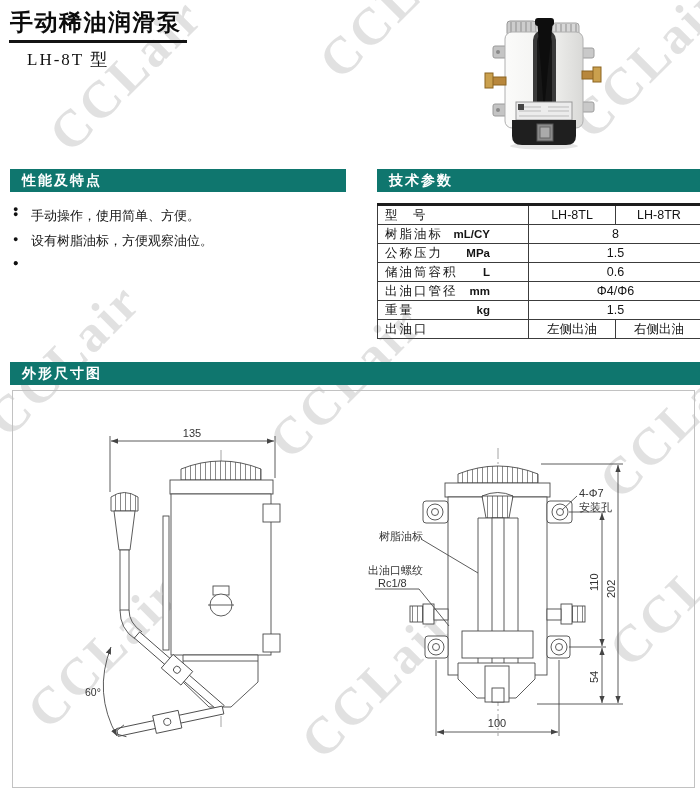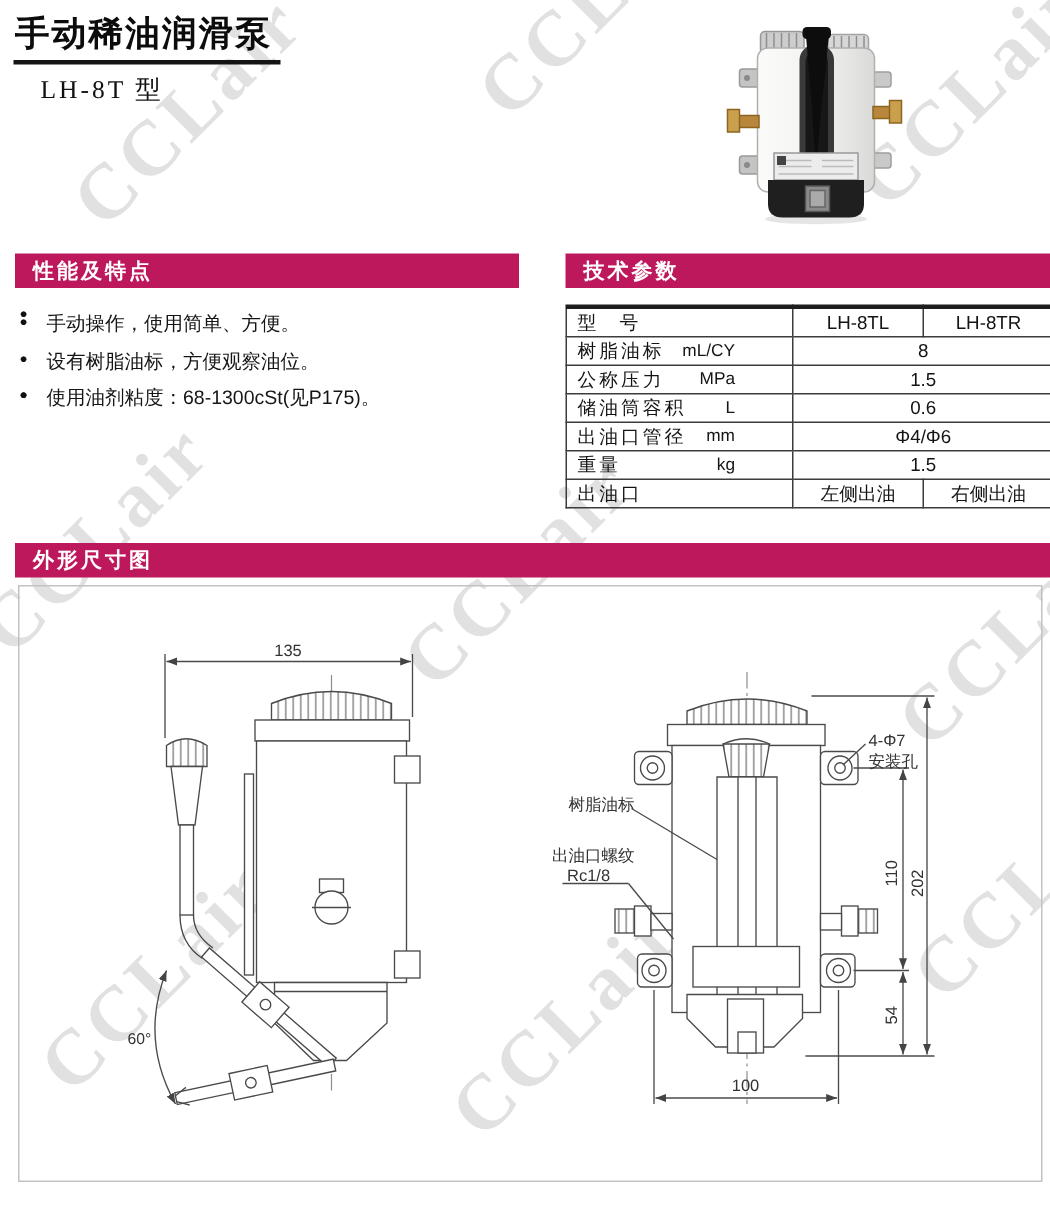--- a/index.html
+++ b/index.html
@@ -21,21 +21,21 @@
   .page-title{
     left:10px;top:7px;font-size:23px;font-weight:bold;letter-spacing:1.5px;color:#0c0c0c;
   }
   .title-rule{left:9px;top:40px;width:178px;height:3px;background:#141414;}
   .model-name{
     left:27px;top:48px;font-size:17px;font-family:"Liberation Serif",serif;
     letter-spacing:2px;color:#111;
   }
 
   .section-bar{
-    height:23px;line-height:23px;background:#be185d;color:#ffffff;
+    height:23px;line-height:23px;background:#0f766e;color:#ffffff;
     font-size:14px;font-weight:bold;letter-spacing:2px;padding-left:12px;
     box-sizing:border-box;
   }
   #features-bar{left:10px;top:169px;width:336px;}
   #specs-bar{left:377px;top:169px;width:323px;}
   #dims-bar{left:10px;top:362px;width:690px;}
 
   
   .feature-list{left:13px;top:201px;width:350px;margin:0;padding:0;list-style:none;}
   .feature-list li{
@@ -48,21 +48,21 @@
   .spec-table{
     left:377px;top:203px;width:322px;border-collapse:collapse;
     font-size:12.5px;color:#141414;table-layout:fixed;
     border:1px solid #3c3c3c;border-top:3px solid #1d1d1d;
   }
   .spec-table td{border:1px solid #3c3c3c;height:18px;padding:0;}
   .spec-table .c-label{width:150px;}
   .spec-table .c-v{width:86px;text-align:center;}
   .lc{display:flex;align-items:center;}
   .nm{padding-left:7px;letter-spacing:2px;white-space:nowrap;}
-  .un{font-weight:normal;font-size:11.5px;margin-left:auto;margin-right:38px;}
+  .un{font-weight:bold;font-size:11.5px;margin-left:auto;margin-right:38px;}
   .model-lbl{padding-left:7px;letter-spacing:6px;}
   .hdr-v{font-weight:normal;}
 
   
   .draw-box{left:12px;top:390px;width:681px;height:396px;border:1px solid #c2c2c2;}
   svg{display:block;}
   svg text{font-family:"Liberation Sans",sans-serif;fill:#333;stroke:none;}
 </style>
 </head>
 <body>
@@ -143,21 +143,20 @@
     </li>
     <li>
       <span class="bullet">●</span>
       <span>设有树脂油标，方便观察油位。</span>
     </li>
     <li>
       <span class="bullet">●</span>
     </li>
     <li>
       <span class="bullet">●</span>
-      <span>使用油剂粘度：68-1300cSt(见P175)。</span>
     </li>
   </ul>
 
   <table class="abs spec-table">
     <tbody>
         <tr>
       <td class="c-label">
             <div class="lc">
               <span class="model-lbl">型 号</span>
             </div>

